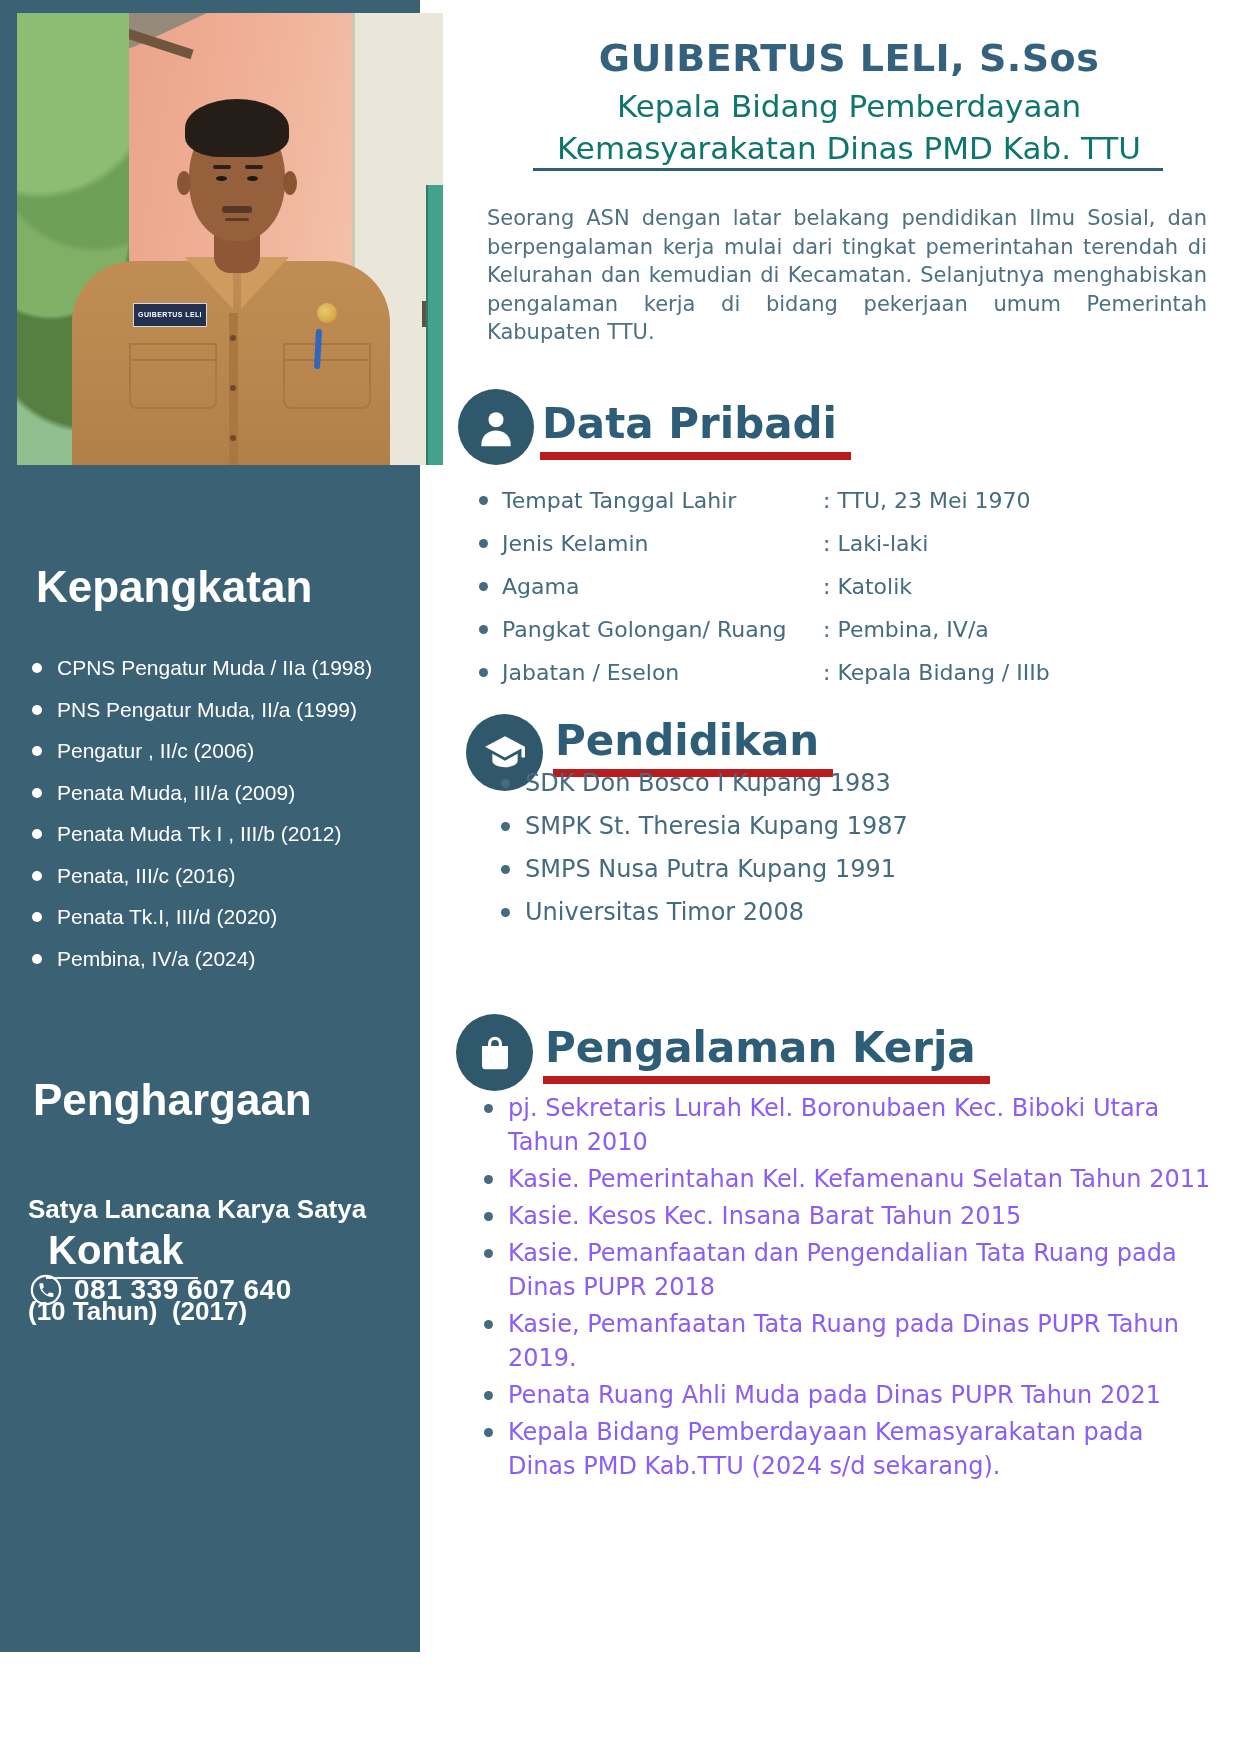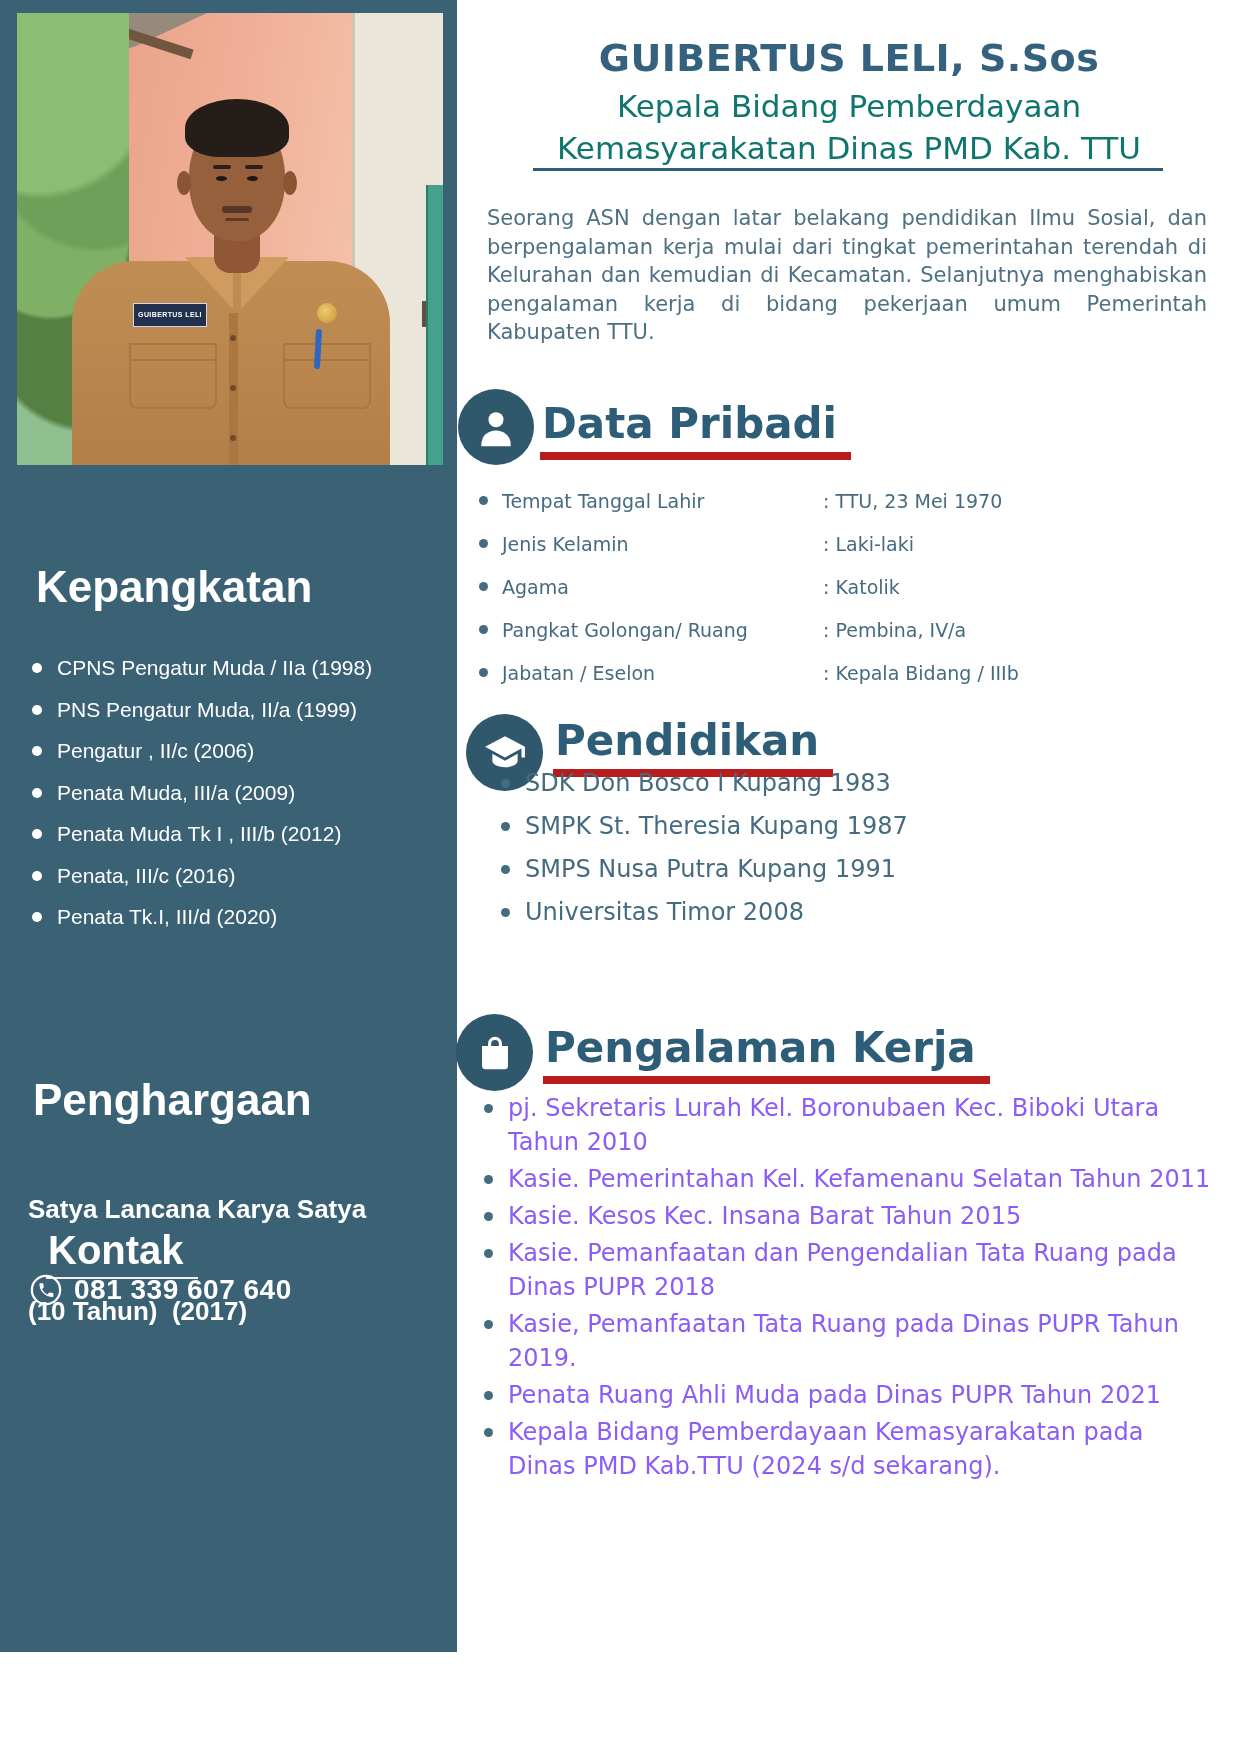--- a/index.html
+++ b/index.html
@@ -1,19 +1,19 @@
 <!DOCTYPE html>
 <html><head>
 <meta charset="utf-8">
 <style>
   html,body{margin:0;padding:0;background:#ffffff;}
   .page{position:relative;width:1241px;height:1755px;background:#ffffff;overflow:hidden;
         font-family:"DejaVu Sans",sans-serif;}
   
-  .sidebar{position:absolute;left:0;top:0;width:457px;height:1652px;background:#3b6175;
+  .sidebar{position:absolute;left:0;top:0;width:420px;height:1652px;background:#3b6175;
            font-family:"Liberation Sans",sans-serif;color:#ffffff;}
   .photo{position:absolute;left:17px;top:13px;width:426px;height:452px;overflow:hidden;
          background:linear-gradient(100deg,#e59a82 0%,#efae95 45%,#f5c3ac 80%,#f2bca4 100%);}
   .ph-roof{position:absolute;left:0;top:0;width:190px;height:88px;background:#968b7b;
            clip-path:polygon(0 0,100% 0,62% 38%,0 78%);}
   .ph-beam{position:absolute;left:58px;top:18px;width:120px;height:10px;background:#71563f;transform:rotate(18deg);}
   .ph-foliage{position:absolute;left:0;top:0;width:112px;height:452px;
       background:radial-gradient(circle at 20% 15%,#8cbd72 0 28%,transparent 30%),
                  radial-gradient(circle at 70% 30%,#6fa05a 0 30%,transparent 32%),
                  radial-gradient(circle at 30% 50%,#7fb065 0 32%,transparent 34%),
@@ -73,21 +73,21 @@
   .sec-icon{position:absolute;border-radius:50%;background:#2f586c;display:flex;align-items:center;justify-content:center;}
   .icon-dp{left:458px;top:389px;width:76px;height:76px;}
   .icon-edu{left:466px;top:714px;width:77px;height:77px;}
   .icon-job{left:456px;top:1014px;width:77px;height:77px;}
   .sec-h2{position:absolute;margin:0;font-size:42px;font-weight:bold;color:#2e5d78;line-height:44px;
           border-bottom:8px solid #b91c1c;padding:0 14px 6px 2px;}
   .h2-dp{left:540px;top:402px;}
   .h2-edu{left:553px;top:719px;}
   .h2-job{left:543px;top:1026px;}
   .dp-rows{position:absolute;left:477px;top:479px;width:745px;}
-  .dp-row{position:relative;height:43px;display:flex;align-items:center;padding-left:25px;font-size:19px;color:#456b80;}
+  .dp-row{position:relative;height:43px;display:flex;align-items:center;padding-left:25px;font-size:22px;color:#456b80;}
   .dp-row::before{content:"";position:absolute;left:2px;top:17px;width:9px;height:9px;border-radius:50%;background:#456b80;}
   .dp-label{width:321px;flex:none;}
   .dp-value{white-space:nowrap;}
   .edu-list{position:absolute;left:477px;top:762px;margin:0;padding:0;list-style:none;width:740px;}
   .edu-list li{position:relative;height:43px;line-height:43px;padding-left:48px;font-size:24px;color:#456b80;}
   .edu-list li::before{content:"";position:absolute;left:24px;top:17px;width:9px;height:9px;border-radius:50%;background:#456b80;}
   .job-list{position:absolute;left:460px;top:1091px;margin:0;padding:0;list-style:none;width:752px;}
   .job-list li{position:relative;padding-left:48px;font-size:24px;line-height:34px;color:#8b5cf6;margin-bottom:3px;}
   .job-list li::before{content:"";position:absolute;left:24px;top:13px;width:9px;height:9px;border-radius:50%;background:#456b80;}
 </style>
@@ -136,20 +136,21 @@
 
     <h2 class="sb-h2 kep-title">Kepangkatan</h2>
     <ul class="kep-list">
       <li>CPNS Pengatur Muda / IIa (1998)</li>
       <li>PNS Pengatur Muda, II/a (1999)</li>
       <li>Pengatur , II/c (2006)</li>
       <li>Penata Muda, III/a (2009)</li>
       <li>Penata Muda Tk I , III/b (2012)</li>
       <li>Penata, III/c (2016)</li>
       <li>Penata Tk.I, III/d (2020)</li>
+      <li>Pembina, IV/a (2024)</li>
     </ul>
 
     <h2 class="sb-h2 awd-title">Penghargaan</h2>
     <div class="awd-lines">
       <div>Satya Lancana Karya Satya</div>
       <div>(10 Tahun)  (2017)</div>
     </div>
 
     <h2 class="sb-h2 kon-title">Kontak</h2>
     <div class="kon-row">

